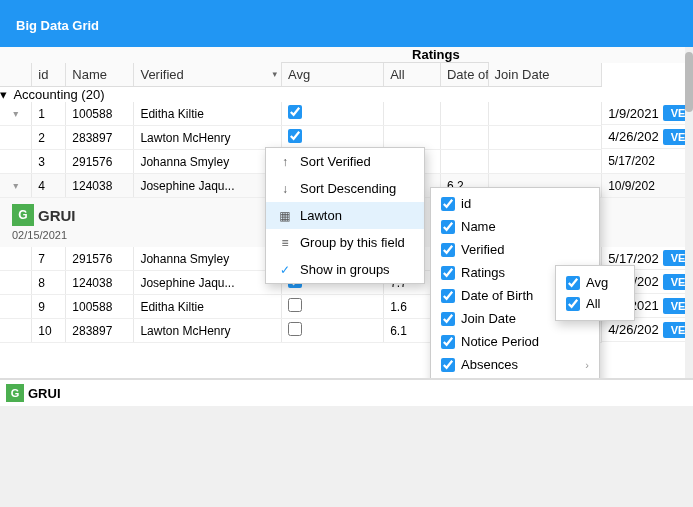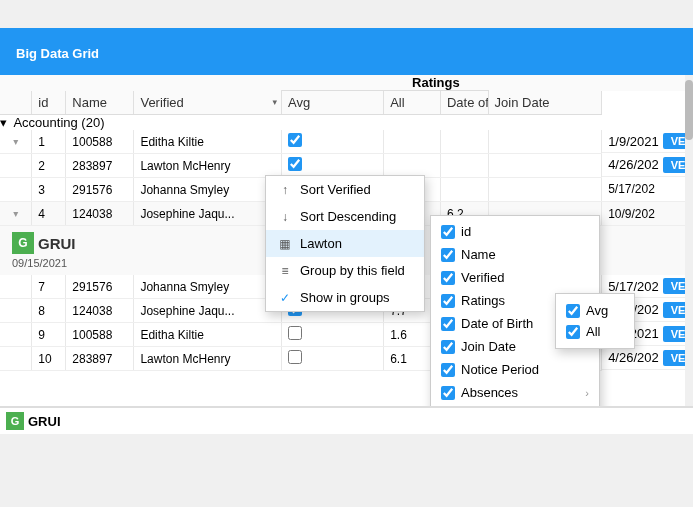--- a/index.html
+++ b/index.html
@@ -1,19 +1,19 @@
 <!DOCTYPE html>
 <html><head>
   <meta charset="utf-8">
   <style>
     * { box-sizing: border-box; margin: 0; padding: 0; font-family: Arial, sans-serif; font-size: 13px; }
 
     body { background: #f0f0f0; width: 693px; height: 507px; overflow: hidden; }
 
-    .app-container { width: 693px; height: 406px; display: flex; flex-direction: column; margin-top: 28px; }
+    .app-container { width: 693px; height: 406px; display: flex; flex-direction: column; }
 
     .header { background: #2196F3; color: white; padding: 12px 16px; font-size: 20px; font-weight: bold; }
 
     .grid-area { flex: 1; background: white; overflow: hidden; position: relative; display: flex; flex-direction: column; }
 
     .grid-table { width: 100%; border-collapse: collapse; table-layout: fixed; }
 
     .grid-header-row th { border-bottom: 1px solid #ddd; border-right: 1px solid #e0e0e0; padding: 4px 6px; text-align: left; font-weight: normal; color: #333; background: #fafafa; font-size: 12px; white-space: nowrap; overflow: hidden; }
 
     .ratings-group-header { text-align: center; border-bottom: 1px solid #ddd; background: #fafafa; }
@@ -189,21 +189,21 @@
           </tr>
 
           <tr style="background:#f9f9f9;">
             <td colspan="3" style="padding: 6px 12px;">
               <div style="display:flex; align-items:center; gap:4px; margin-bottom:3px;">
                 <div style="width:22px; height:22px; background:#4CAF50; display:inline-flex; align-items:center; justify-content:center;">
                   <span style="color:white; font-weight:bold; font-size:12px;">G</span>
                 </div>
                 <span style="font-weight:bold; font-size:15px; color:#333;">GRUI</span>
               </div>
-              <div style="font-size:11px; color:#555;">09/15/2021</div>
+              <div style="font-size:11px; color:#555;">02/15/2021</div>
             </td>
             <td colspan="6"></td>
           </tr>
 
           <tr class="data-row">
             <td></td>
             <td>7</td>
             <td>291576</td>
             <td>Johanna Smyley</td>
             <td><input type="checkbox" class="checkbox" checked="" style=""></td>

